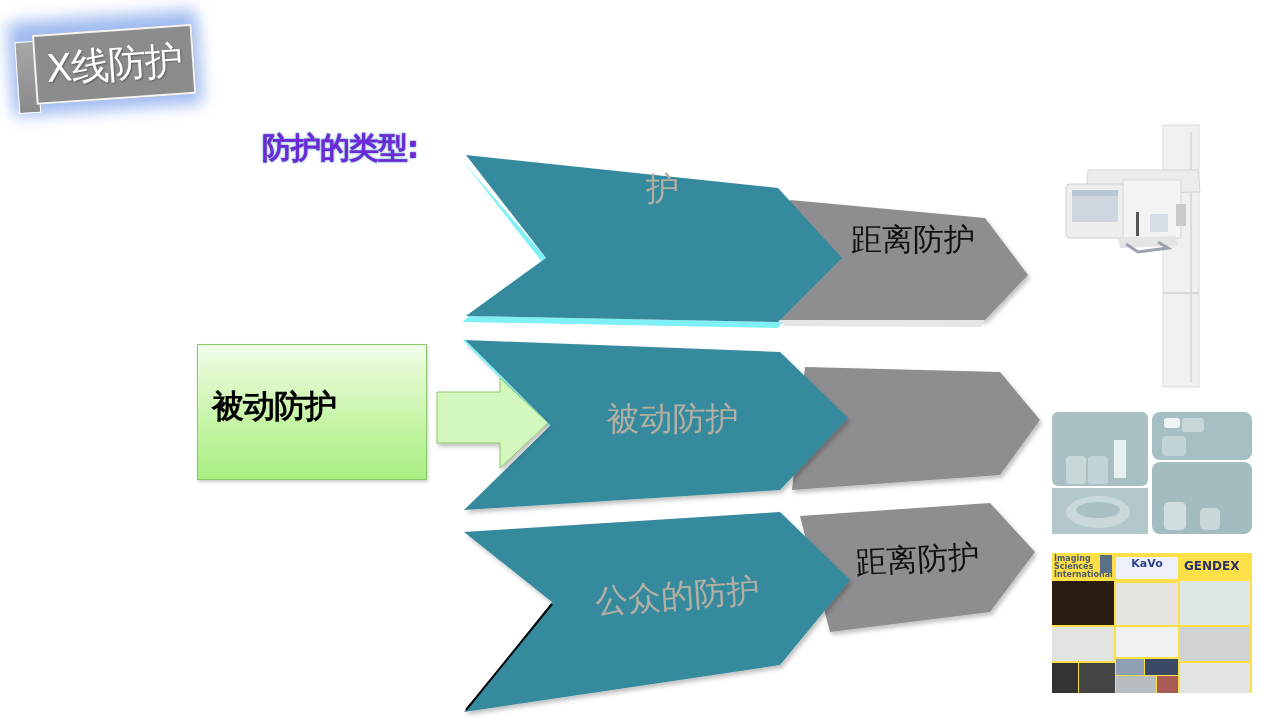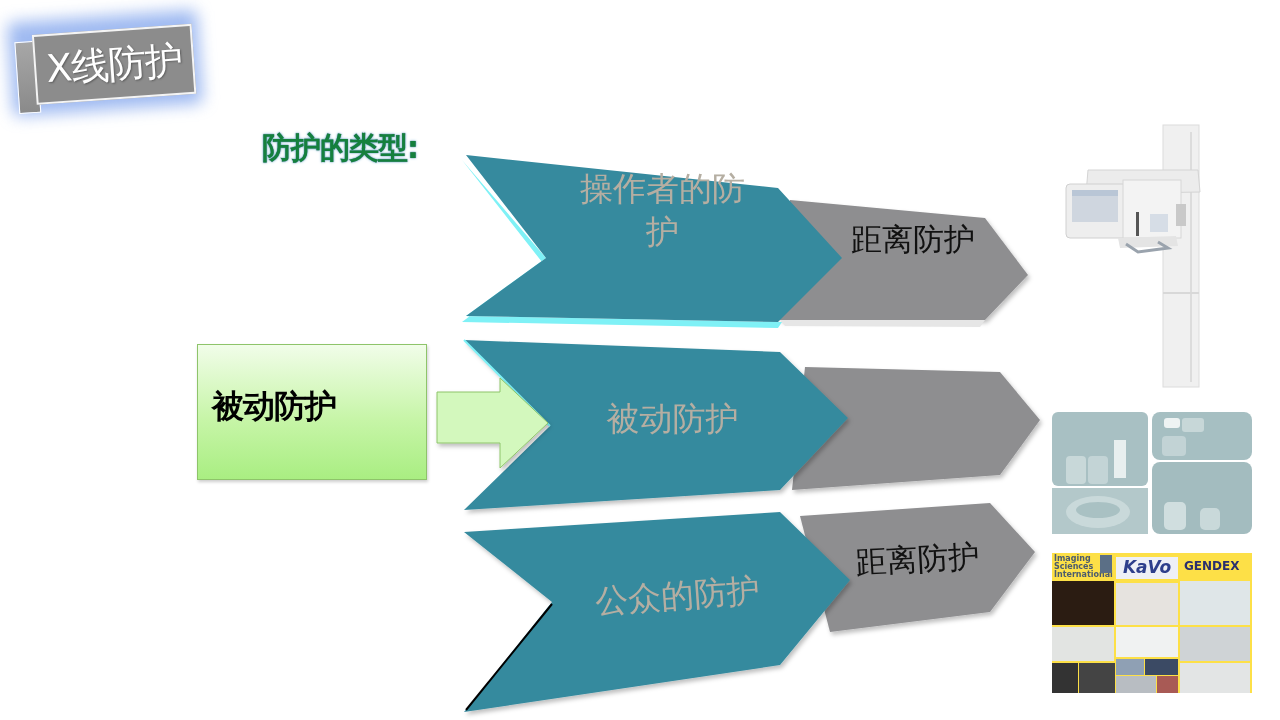--- a/index.html
+++ b/index.html
@@ -29,21 +29,21 @@
     background: #8c8c8c; border: 2px solid #f4f4f4;
     box-sizing: border-box;
     display: flex; align-items: center; justify-content: center;
     color: #ffffff; font-size: 38px; font-weight: normal;
     text-shadow: 1px 1px 2px rgba(0,0,0,0.35);
     letter-spacing: -1px;
   }
 
   #section-label {
     left: 262px; top: 128px; font-size: 30px; font-weight: bold;
-    color: #15803d; letter-spacing: -1px;
+    color: #6d28d9; letter-spacing: -1px;
     text-shadow: 0 0 3px #7fb6d8, 0 0 1px #0b3a5a;
   }
 
   #diagram { left: 0; top: 0; width: 1280px; height: 720px; }
 
   .chev-text {
     position: absolute; color: #b5aea2; font-size: 33px; text-align: center;
     line-height: 1.3;
   }
   .gray-text {
@@ -108,21 +108,20 @@
   <g>
     <polygon points="800,516 990,503 1035,552 990,612 830,632" fill="#8e8e90" filter="url(#sh)"></polygon>
     <polygon points="464,532 780,512 850,580 780,665 464,712 552,602" fill="#368a9e" filter="url(#sh)"></polygon>
     <line x1="552" y1="604" x2="466" y2="710" stroke="#000" stroke-width="2"></line>
   </g>
 
   <polygon points="437,392 500,392 500,378 548,423 500,468 500,443 437,443" fill="#d3f8bd" stroke="#8ec46a" stroke-width="1" filter="url(#sh)"></polygon>
 </svg>
 
 <div class="chev-text" style="left:555px; top:168px; width:215px;">
-  <div>操作者的防</div>
   <div>护</div>
 </div>
 <div class="gray-text" style="left:838px; top:220px; width:150px;">距离防护</div>
 
 <div class="chev-text" style="left:560px; top:398px; width:225px;">被动防护</div>
 <div class="gray-text" style="left:842px; top:380px; width:150px;">
 </div>
 
 <div class="chev-text" style="left:565px; top:575px; width:225px; transform: rotate(-4deg);">公众的防护</div>
 <div class="gray-text" style="left:840px; top:540px; width:155px; transform: rotate(-3deg);">距离防护</div>
@@ -165,21 +164,21 @@
     <rect x="100" y="50" width="100" height="72" rx="8" fill="#a3bcbf"></rect>
     <rect x="112" y="90" width="22" height="28" rx="5" fill="#d0dedf"></rect>
     <rect x="148" y="96" width="20" height="22" rx="5" fill="#c9d9da"></rect>
   </svg>
 </div>
 
 <div id="brand-collage" class="photo">
   <div class="brand" style="left:2px; top:2px; width:60px; color:#4b5b6e; font-size:8px; line-height:8px;">Imaging Sciences International</div>
   <div class="cell" style="left:48px; top:2px; width:12px; height:18px; background:#5b6f86;"></div>
   <div class="cell" style="left:64px; top:4px; width:62px; height:22px; background:#eef0f7;">
-    <div style="font-size:17px; font-style:italic; font-weight:bold; color:#2e3f8c; text-align:center;">KaVo</div>
+    <div style="font-size:11px; font-weight:bold; color:#2e3f8c; text-align:center;">KaVo</div>
   </div>
   <div class="brand" style="left:132px; top:6px; color:#2a2f6e; font-size:12px; letter-spacing:0;">GENDEX</div>
   <div class="cell" style="left:0; top:28px; width:62px; height:44px; background:#2b1c12;"></div>
   <div class="cell" style="left:64px; top:30px; width:62px; height:42px; background:#e6e3df;"></div>
   <div class="cell" style="left:128px; top:28px; width:70px; height:44px; background:#dfe6e8;"></div>
   <div class="cell" style="left:0; top:74px; width:62px; height:34px; background:#e2e4e2;"></div>
   <div class="cell" style="left:64px; top:74px; width:62px; height:30px; background:#f0f2f2;"></div>
   <div class="cell" style="left:128px; top:74px; width:70px; height:34px; background:#cfd3d6;"></div>
   <div class="cell" style="left:0; top:110px; width:26px; height:30px; background:#333;"></div>
   <div class="cell" style="left:27px; top:110px; width:36px; height:30px; background:#444;"></div>

